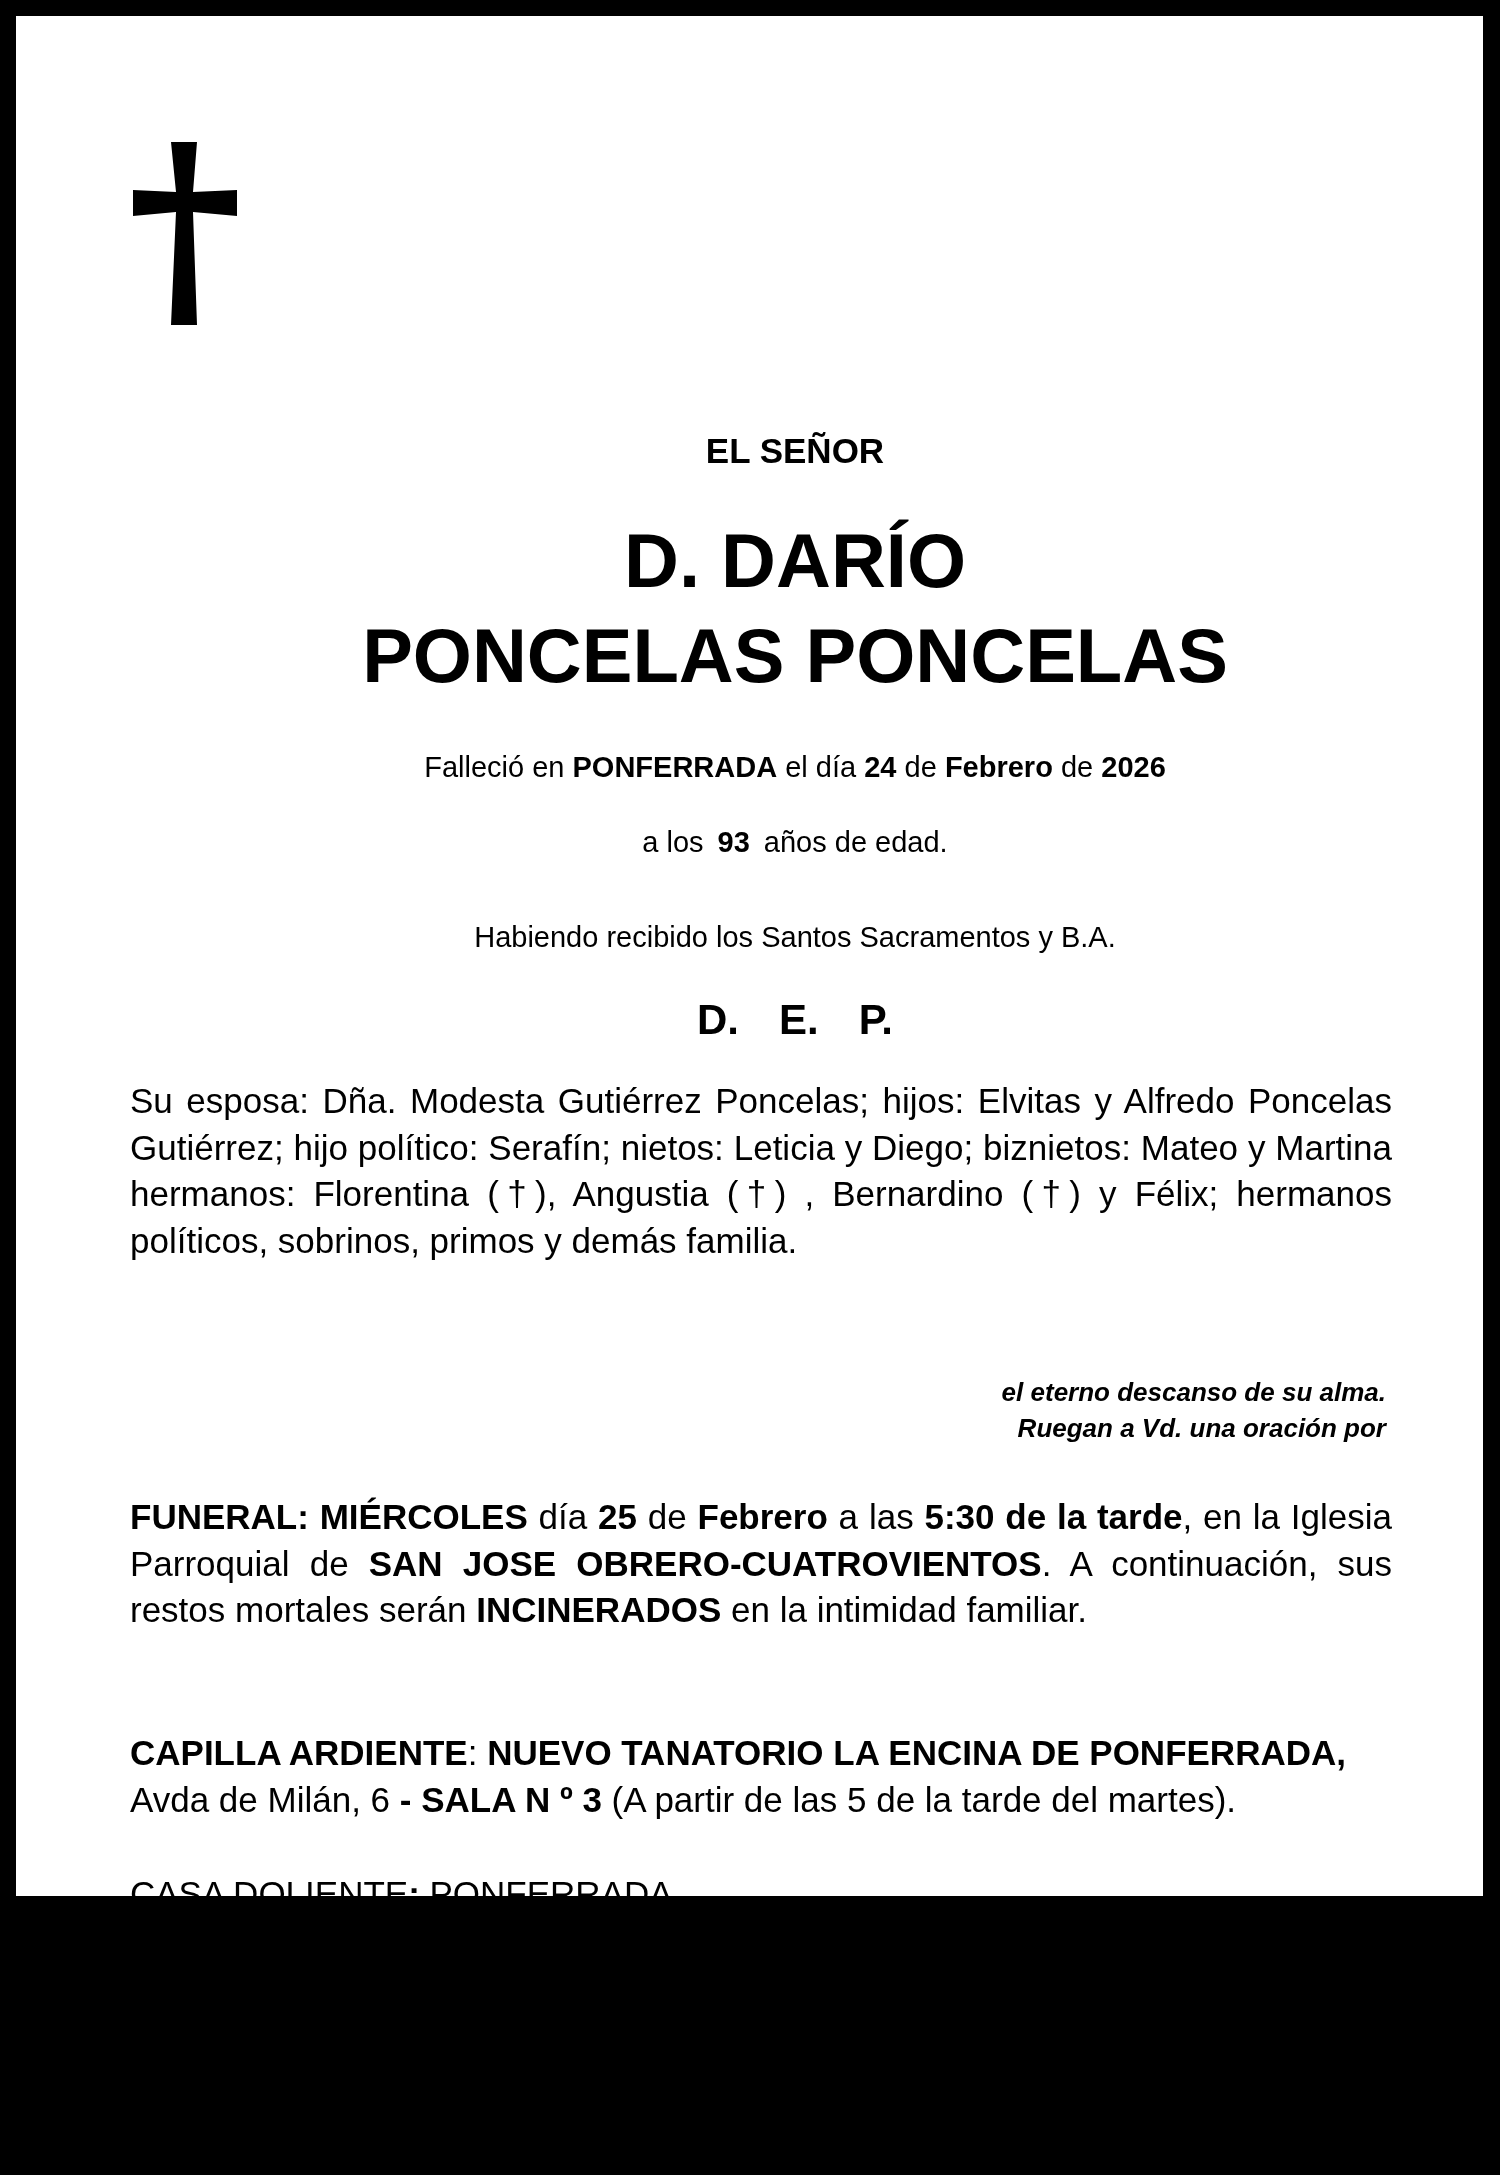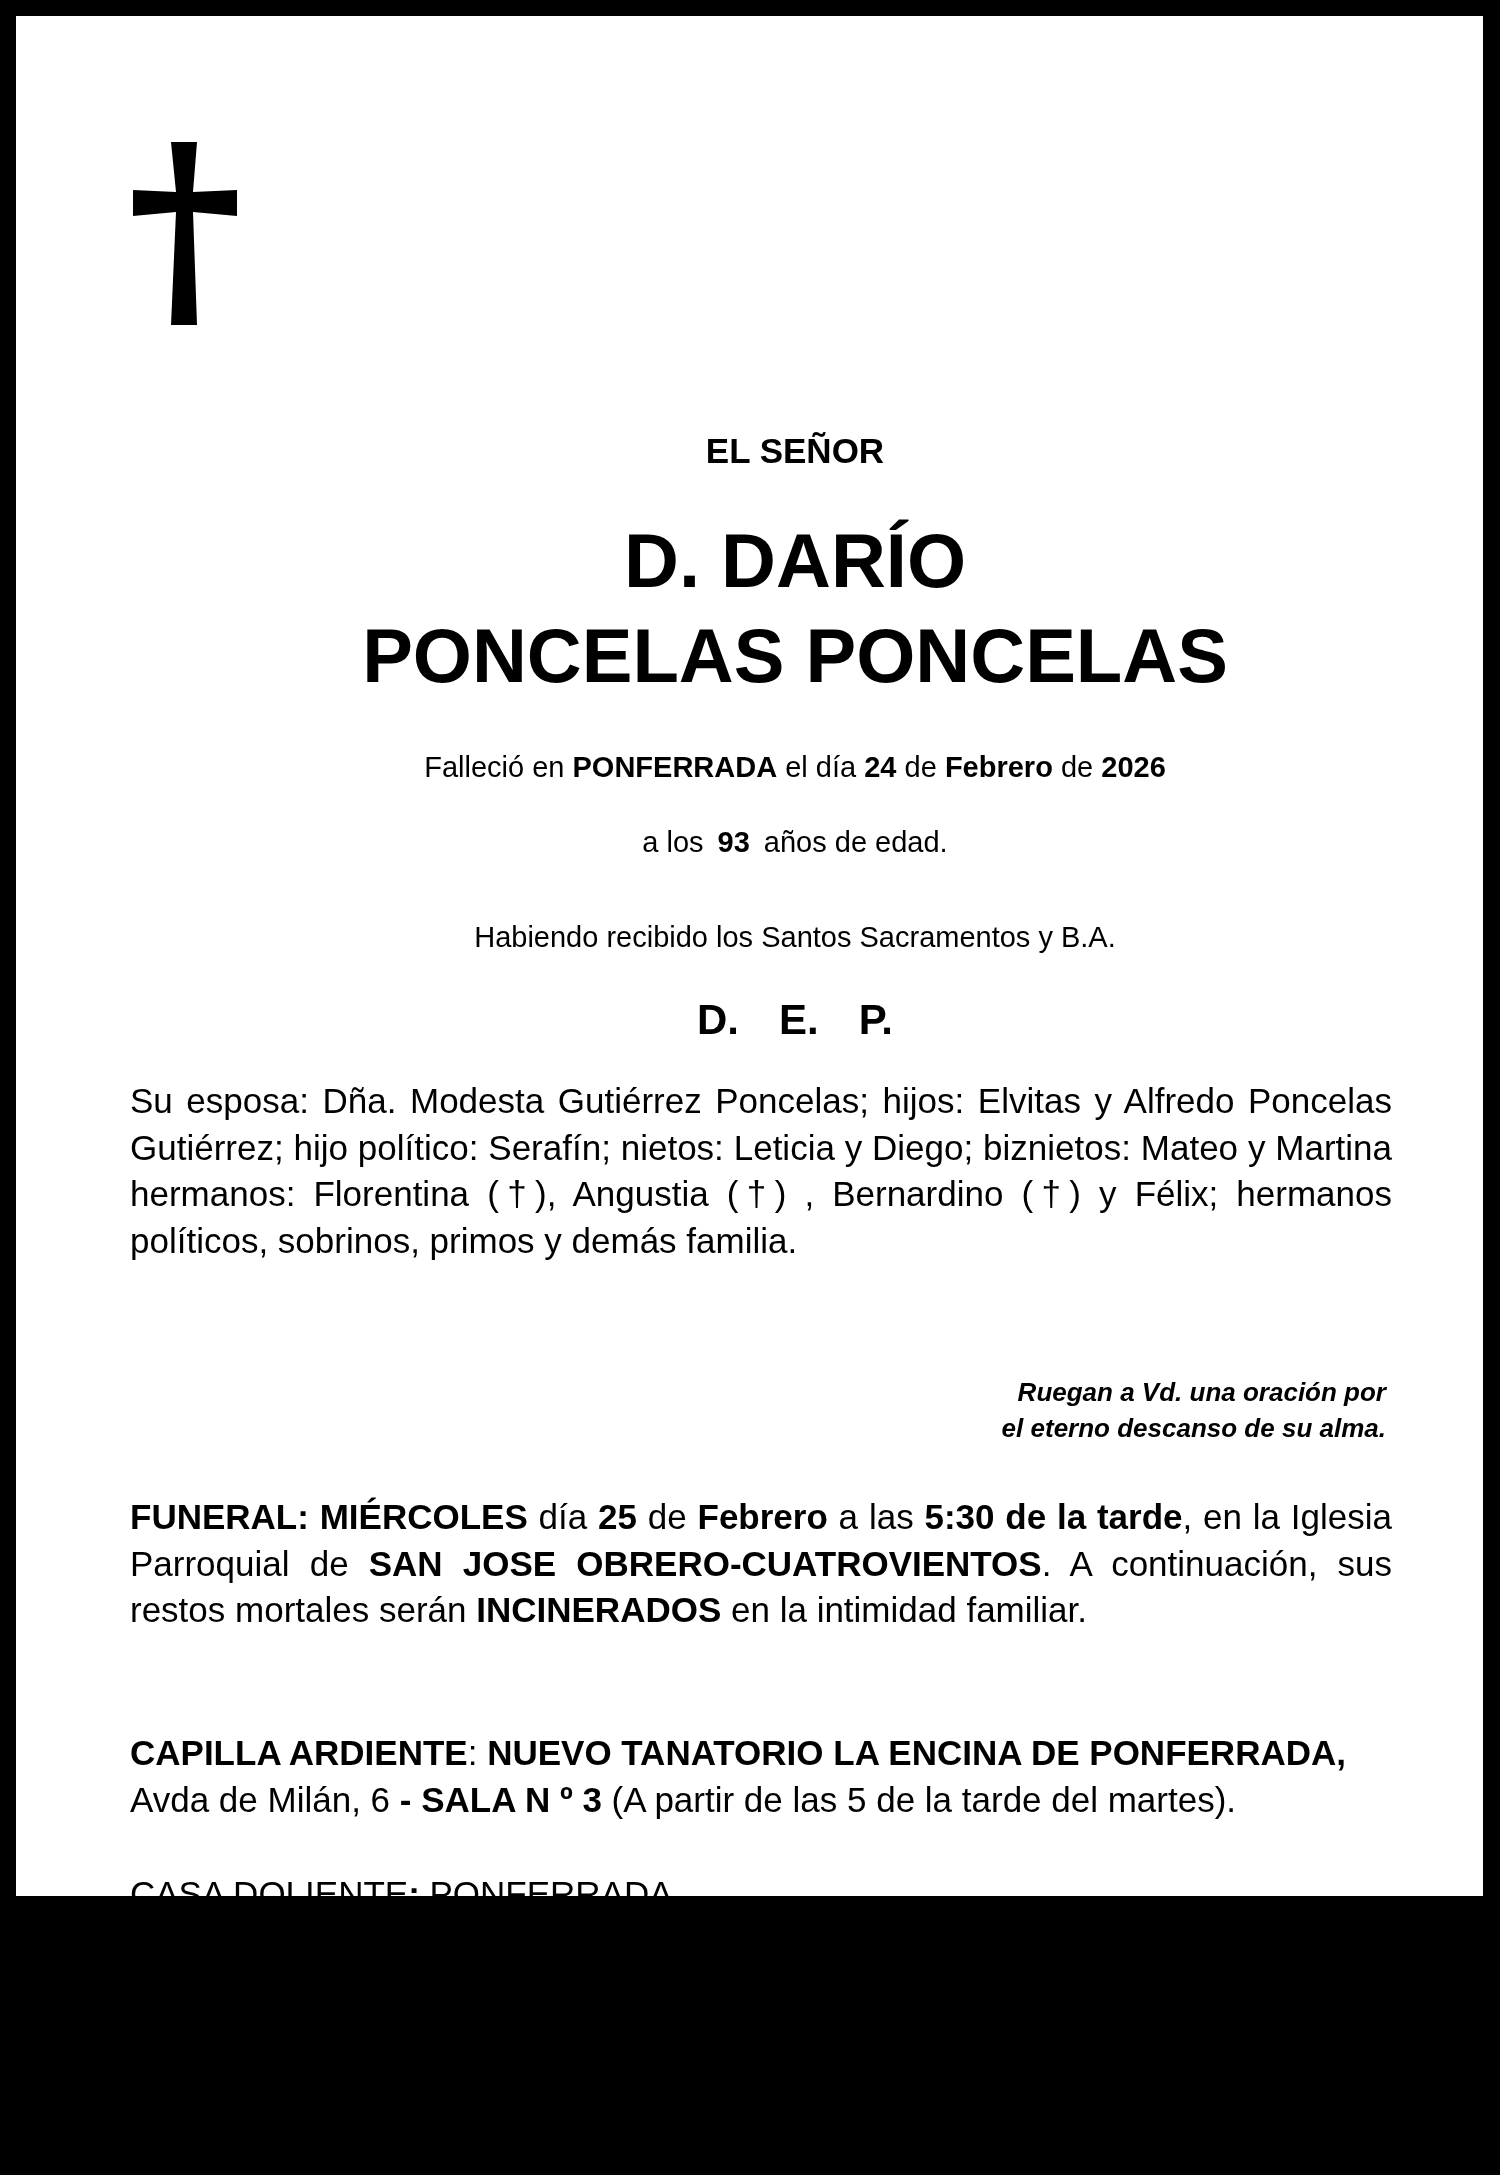--- a/index.html
+++ b/index.html
@@ -65,22 +65,22 @@
 
   <div class="center-line dep">
     <span>D.</span><span>E.</span><span>P.</span>
   </div>
 
   <div class="center-line habiendo">Habiendo recibido los Santos Sacramentos y B.A.</div>
 
   <div class="para family">Su esposa: Dña. Modesta Gutiérrez Poncelas; hijos: Elvitas y Alfredo Poncelas Gutiérrez; hijo político: Serafín; nietos: Leticia y Diego; biznietos: Mateo y Martina  hermanos: Florentina (†), Angustia (†) , Bernardino (†) y Félix; hermanos políticos, sobrinos, primos y demás familia.</div>
 
   <div class="ruegan">
+    <div>el eterno descanso de su alma.</div>
     <div>Ruegan a Vd. una oración por</div>
-    <div>el eterno descanso de su alma.</div>
   </div>
 
   <div class="para funeral"><span class="b">FUNERAL: MIÉRCOLES</span><span> día </span><span class="b">25</span><span> de </span><span class="b">Febrero</span><span> a las </span><span class="b">5:30 de la tarde</span><span>, en la Iglesia Parroquial de </span><span class="b">SAN JOSE OBRERO-CUATROVIENTOS</span><span>. A continuación, sus restos mortales serán </span><span class="b">INCINERADOS</span><span> en la intimidad familiar.</span></div>
 
   <div class="para capilla"><span class="b">CAPILLA ARDIENTE</span><span>: </span><span class="b">NUEVO TANATORIO LA ENCINA DE PONFERRADA,</span><br><span>Avda de Milán, 6 </span><span class="b">- SALA N º 3</span><span> (A partir de las 5 de la tarde del martes).</span></div>
 
   <div class="casa"><span>CASA DOLIENTE</span><span class="b">:</span><span> PONFERRADA</span></div>
 
 </div>
 

